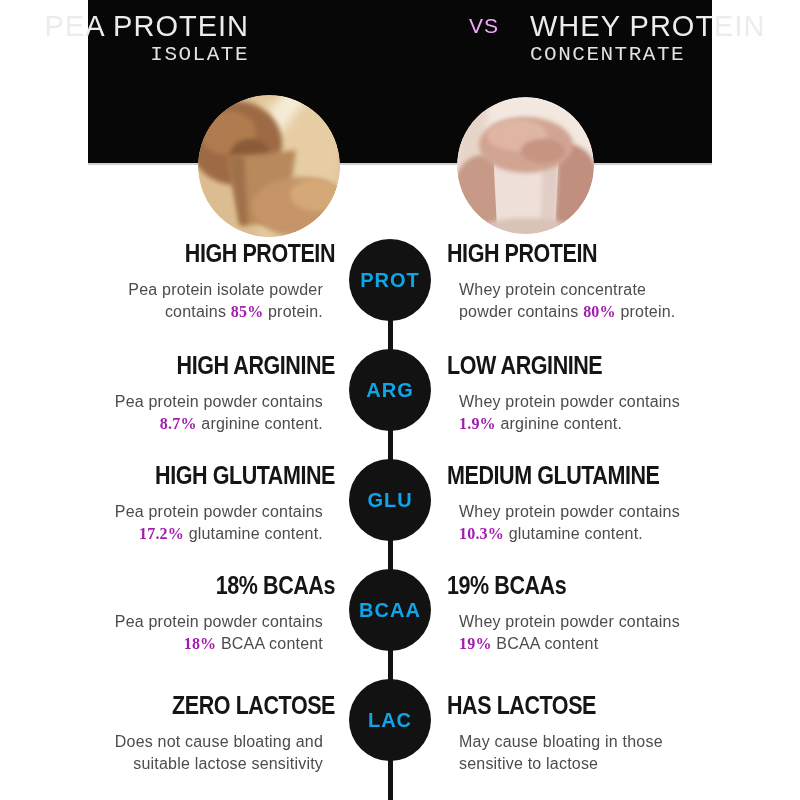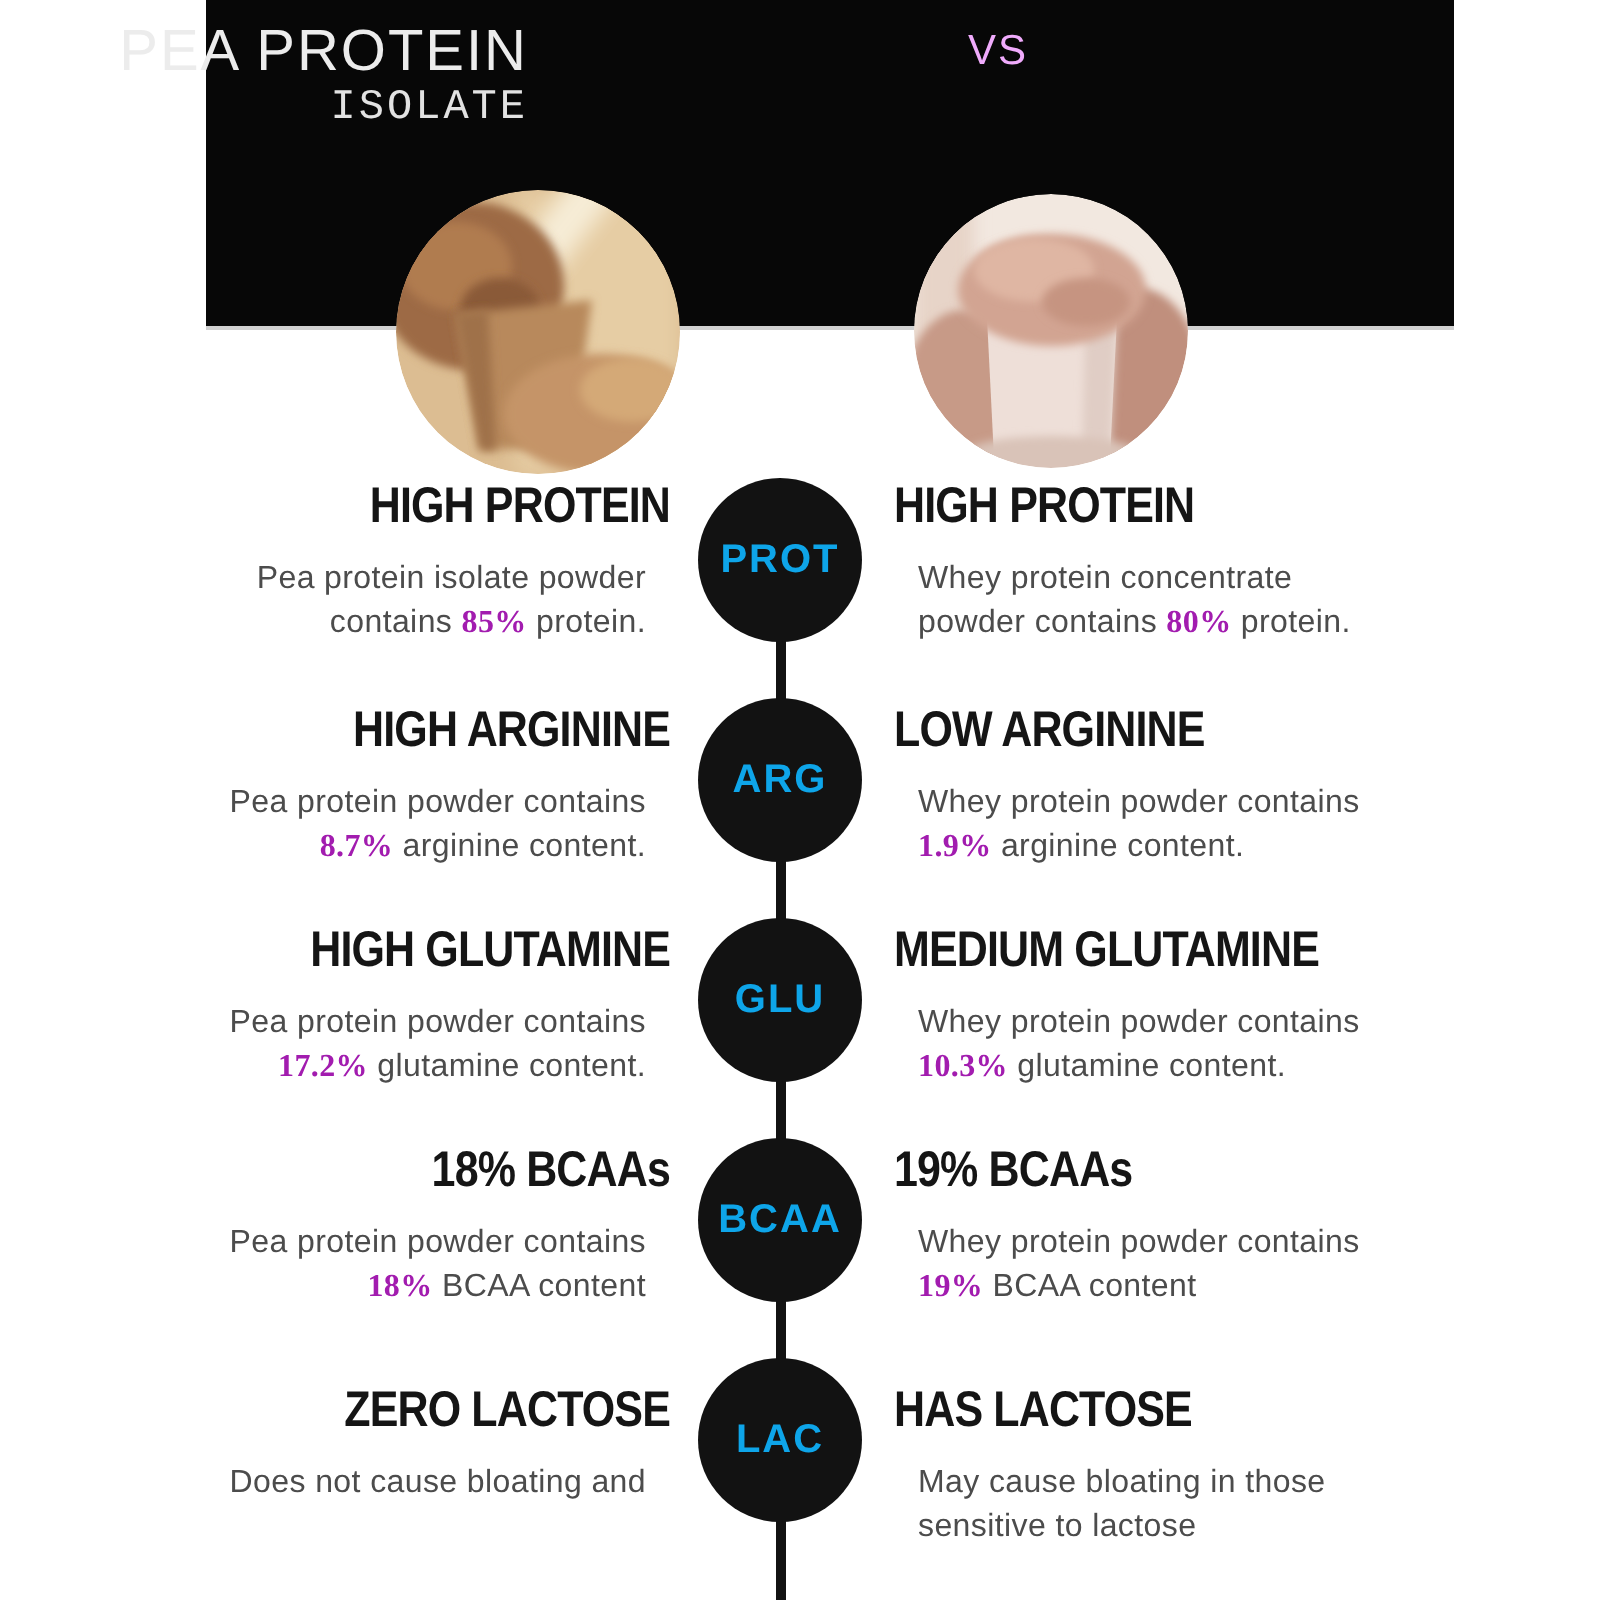--- a/index.html
+++ b/index.html
@@ -7,21 +7,20 @@
     width:800px;height:800px;background:#ffffff;
     font-family:"Liberation Sans", sans-serif;
     -webkit-font-smoothing:antialiased;
   }
   .page{position:relative;width:800px;height:800px;background:#ffffff;overflow:hidden;}
 
   
   .header{
     position:absolute;left:88px;top:0;width:624px;height:163px;
     background:#070707;
-    margin-left:15px;
   }
   .header::after{
     content:"";position:absolute;left:0;right:0;bottom:-2px;height:2px;
     background:#c9c9c9;opacity:.85;
   }
   .title-left{position:absolute;top:10px;right:463px;text-align:right;color:#ececec;}
   .title-right{position:absolute;top:10px;left:442px;text-align:left;color:#ececec;}
   .title-main{font-size:29px;line-height:32px;letter-spacing:1px;font-weight:400;white-space:nowrap;}
   .title-sub{font-size:21px;line-height:24px;letter-spacing:1.5px;font-weight:400;margin-top:1px;white-space:nowrap;color:#e2e2e2;font-family:Liberation Mono, monospace;}
   .vs{position:absolute;left:381px;top:14px;color:#f0abfc;font-size:21px;letter-spacing:1px;font-weight:400;}
@@ -59,20 +58,24 @@
 <body>
 
 <div class="page">
 
   <div class="header">
     <div class="title-left">
       <div class="title-main">PEA PROTEIN</div>
       <div class="title-sub">ISOLATE</div>
     </div>
     <div class="vs">VS</div>
+    <div class="title-right">
+      <div class="title-main">WHEY PROTEIN</div>
+      <div class="title-sub">CONCENTRATE</div>
+    </div>
   </div>
 
   <div class="photo photo-left">
     <svg width="142" height="142" viewBox="0 0 142 142">
       <defs>
         <clipPath id="p-clip">
             <circle cx="71" cy="71" r="71"></circle>
           </clipPath>
         <filter id="p-blur" x="-40%" y="-40%" width="180%" height="180%">
             <feGaussianBlur stdDeviation="5"></feGaussianBlur>
@@ -161,21 +164,21 @@
     <p><span>Pea protein powder contains</span><br><span class="hl">18%</span><span> BCAA content</span></p>
   </div>
   <div class="badge" style="top:569px">BCAA</div>
   <div class="cell right" style="top:572px">
     <h2>19% BCAAs</h2>
     <p><span>Whey protein powder contains</span><br><span class="hl">19%</span><span> BCAA content</span></p>
   </div>
 
   <div class="cell left" style="top:692px">
     <h2>ZERO LACTOSE</h2>
-    <p><span>Does not cause bloating and</span><br></p>
+    <p><span>Does not cause bloating and</span><br><span>suitable lactose sensitivity</span></p>
   </div>
   <div class="badge" style="top:679px">LAC</div>
   <div class="cell right" style="top:692px">
     <h2>HAS LACTOSE</h2>
     <p><span>May cause bloating in those</span><br><span>sensitive to lactose</span></p>
   </div>
 
 </div>
 
 </body></html>

